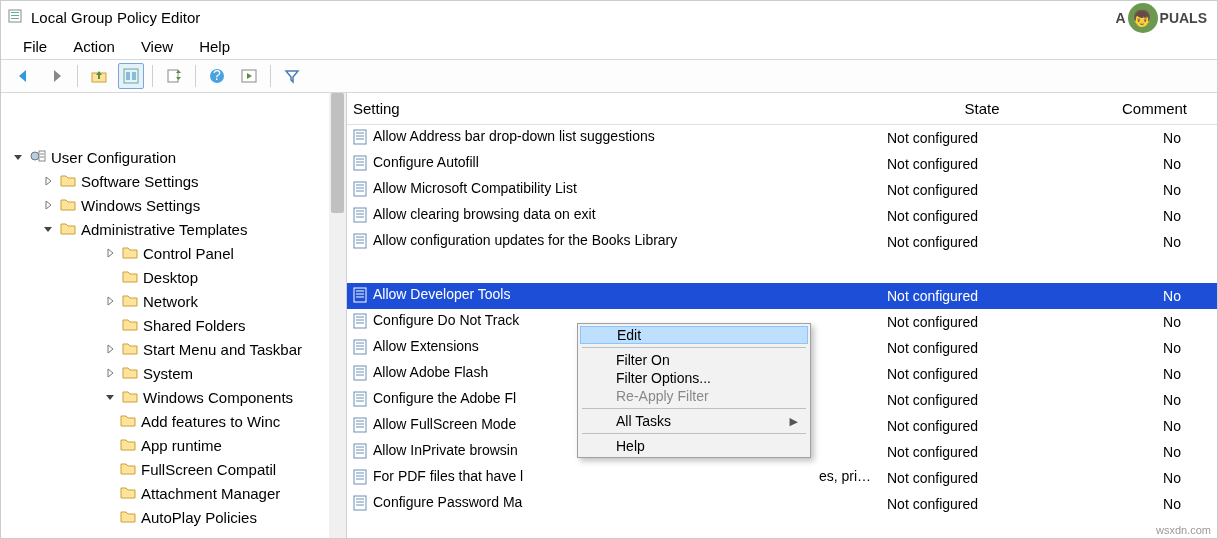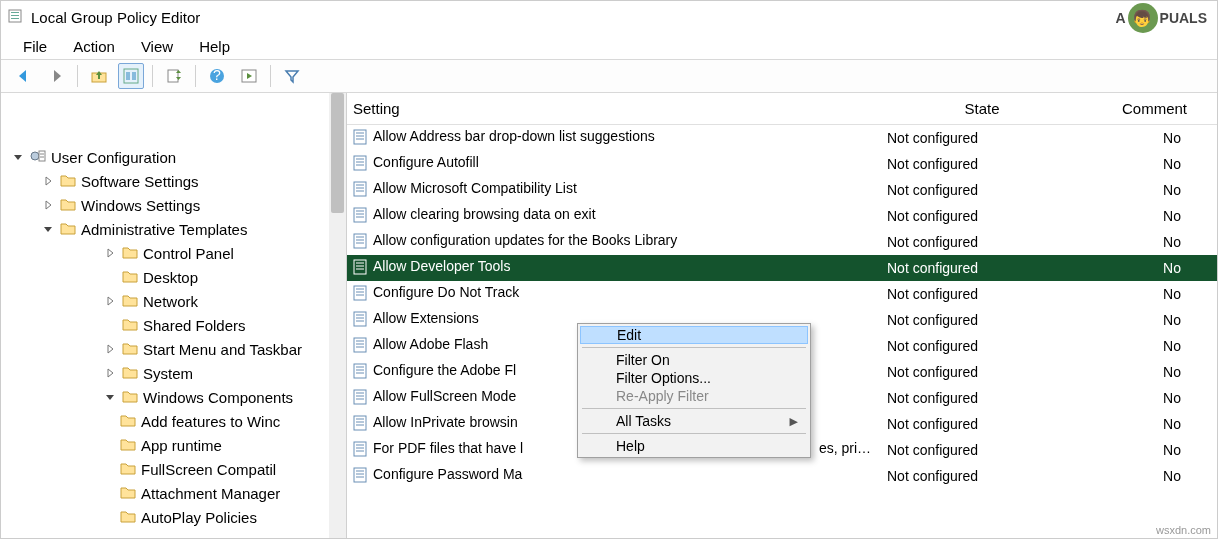--- a/index.html
+++ b/index.html
@@ -31,21 +31,21 @@
 .ind2 { padding-left: 102px; }
 .ind3 { padding-left: 100px; }
 .list-pane { flex: 1; display: flex; flex-direction: column; overflow: hidden; }
 .list-header { height: 32px; display: flex; align-items: center; border-bottom: 1px solid #e0e0e0; }
 .list-header .col { font-size: 15px; color: #000; }
 .col-setting { flex: 1; padding-left: 6px; }
 .col-state { width: 210px; text-align: center; }
 .col-comment { width: 130px; text-align: right; padding-right: 30px; }
 .list-body { flex: 1; overflow: hidden; position: relative; }
 .list-row { display: flex; align-items: center; height: 26px; }
-.list-row.selected { background: #14532d; color: #fff; }
+.list-row.selected { background: #1d4ed8; color: #fff; margin-top: 28px; }
 .list-row .cell-setting { flex: 1; display: flex; align-items: flex-start; gap: 4px; padding-left: 4px; overflow: hidden; white-space: nowrap; }
 .list-row .cell-state { width: 210px; padding-left: 10px; }
 .list-row .cell-comment { width: 130px; text-align: right; padding-right: 36px; }
 .pol-icon svg { width: 18px; height: 18px; }
 .list-row.selected .pol-icon svg rect { stroke: #fff; }
 .list-row.selected .pol-icon svg line { stroke: #fff; }
 .context-menu { position: absolute; left: 576px; top: 322px; width: 234px; background: #f2f2f2; border: 1px solid #a0a0a0; box-shadow: 3px 3px 6px rgba(0,0,0,0.25); padding: 2px; }
 .cm-item { height: 18px; display: flex; align-items: center; padding-left: 36px; font-size: 15px; position: relative; }
 .cm-item.highlight { background: #bfdfff; border: 1px solid #8cc4ff; }
 .cm-item.disabled { color: #888; }

